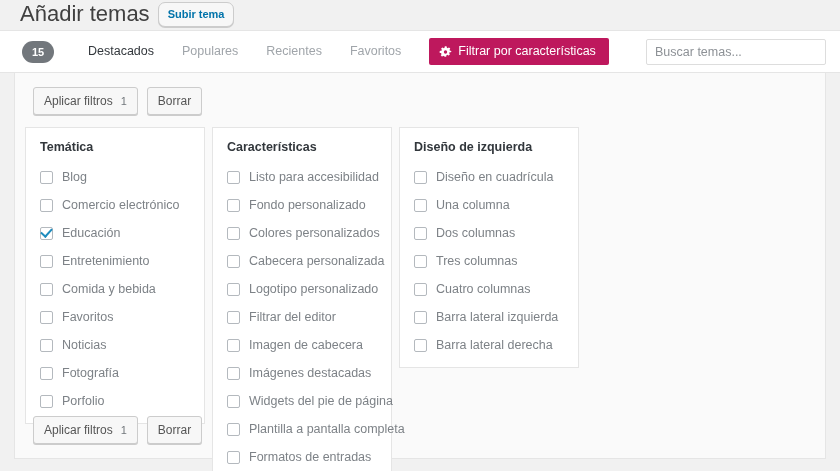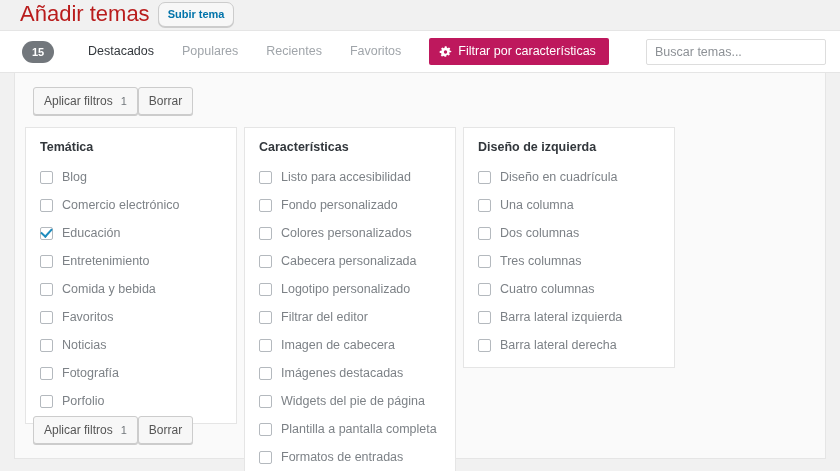--- a/index.html
+++ b/index.html
@@ -21,21 +21,21 @@
   .page-header {
     display: flex;
     align-items: center;
     padding: 6px 0 8px 20px;
     height: 30px;
     box-sizing: border-box;
   }
   .page-title {
     font-size: 22px;
     font-weight: 400;
-    color: #b91c1c;
+    color: #404040;
     line-height: 1.3;
     margin: 0;
     padding: 0 8px 0 0;
   }
   .upload-button {
     display: inline-block;
     font-size: 11px;
     font-weight: bold;
     line-height: 1;
     padding: 6px 9px;
@@ -138,20 +138,21 @@
     padding: 10px 8px 12px 8px;
     box-sizing: border-box;
     height: 386px;
     position: relative;
   }
 
   .filter-actions {
     padding: 4px 0 6px 10px;
     display: flex;
     align-items: center;
+    gap: 9px;
   }
   .filter-actions.bottom {
     position: absolute;
     left: 8px;
     bottom: 8px;
   }
   .btn {
     display: inline-flex;
     align-items: center;
     font-size: 12px;
@@ -175,21 +176,21 @@
   .filter-groups {
     display: flex;
     align-items: flex-start;
     gap: 4px;
     padding: 6px 0 0 2px;
   }
   .filter-group {
     background: #fff;
     border: 1px solid #e5e5e5;
     box-sizing: border-box;
-    width: 212px;
+    width: 180px;
     margin-right: 3px;
     padding: 12px 14px 10px 14px;
   }
   .group-title {
     font-size: 12.5px;
     font-weight: bold;
     color: #32373c;
     margin: 0 0 12px 0;
     line-height: 1.2;
   }

